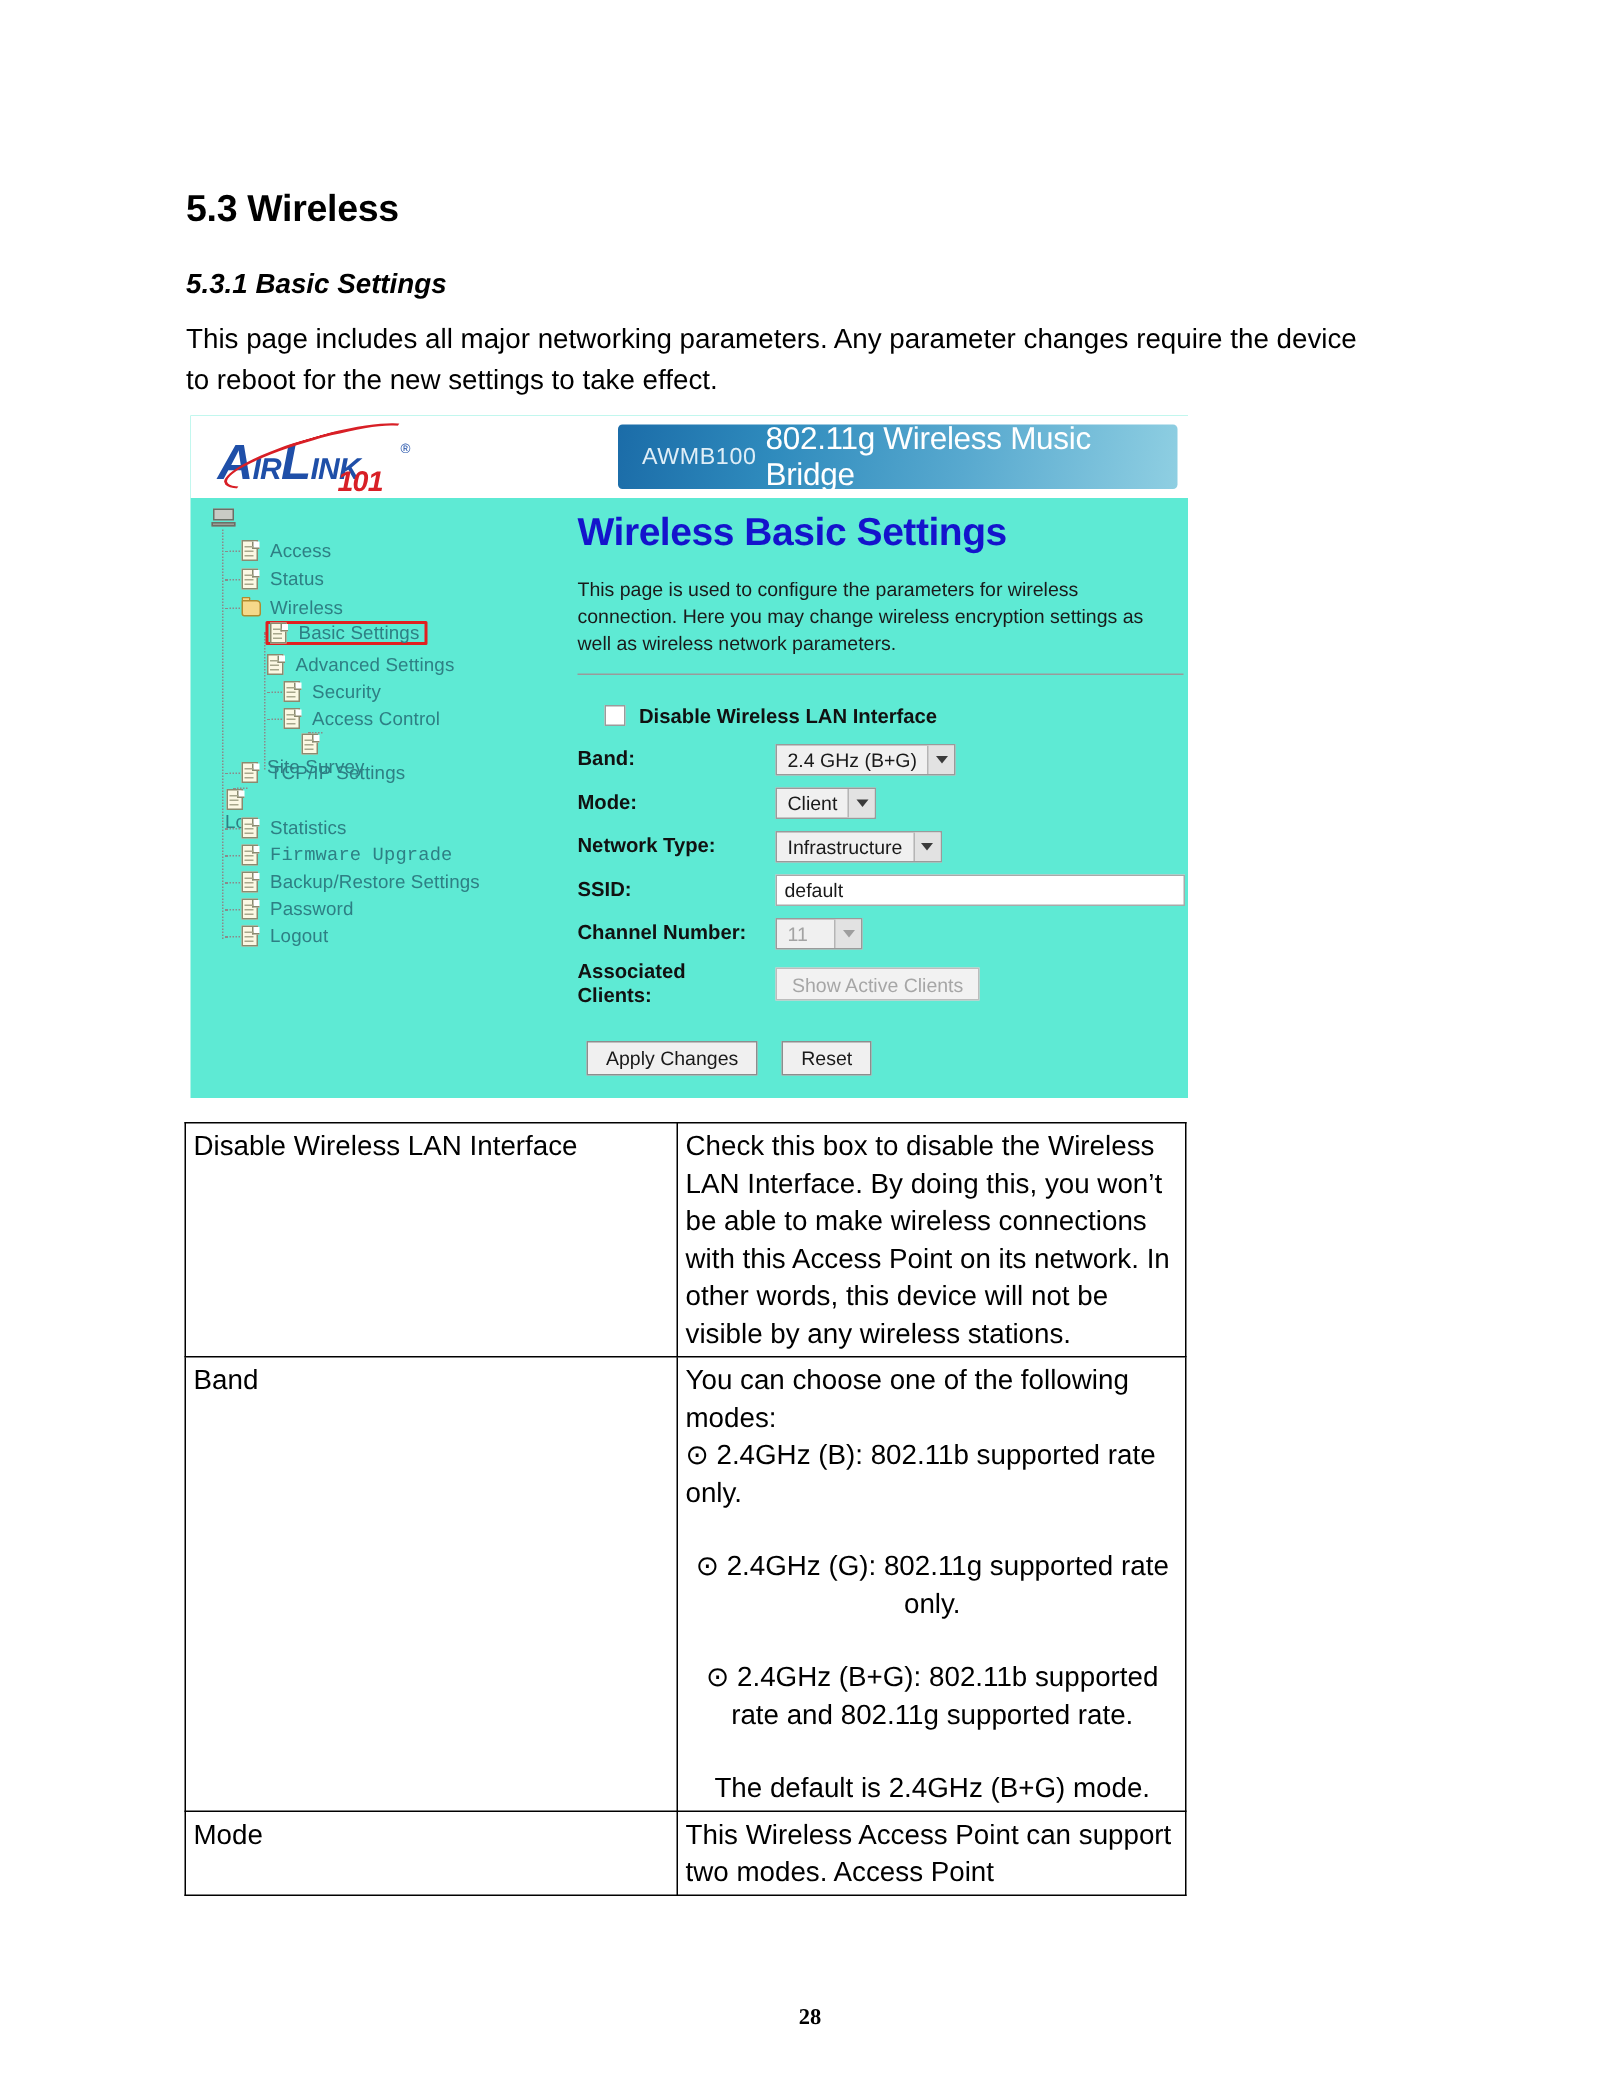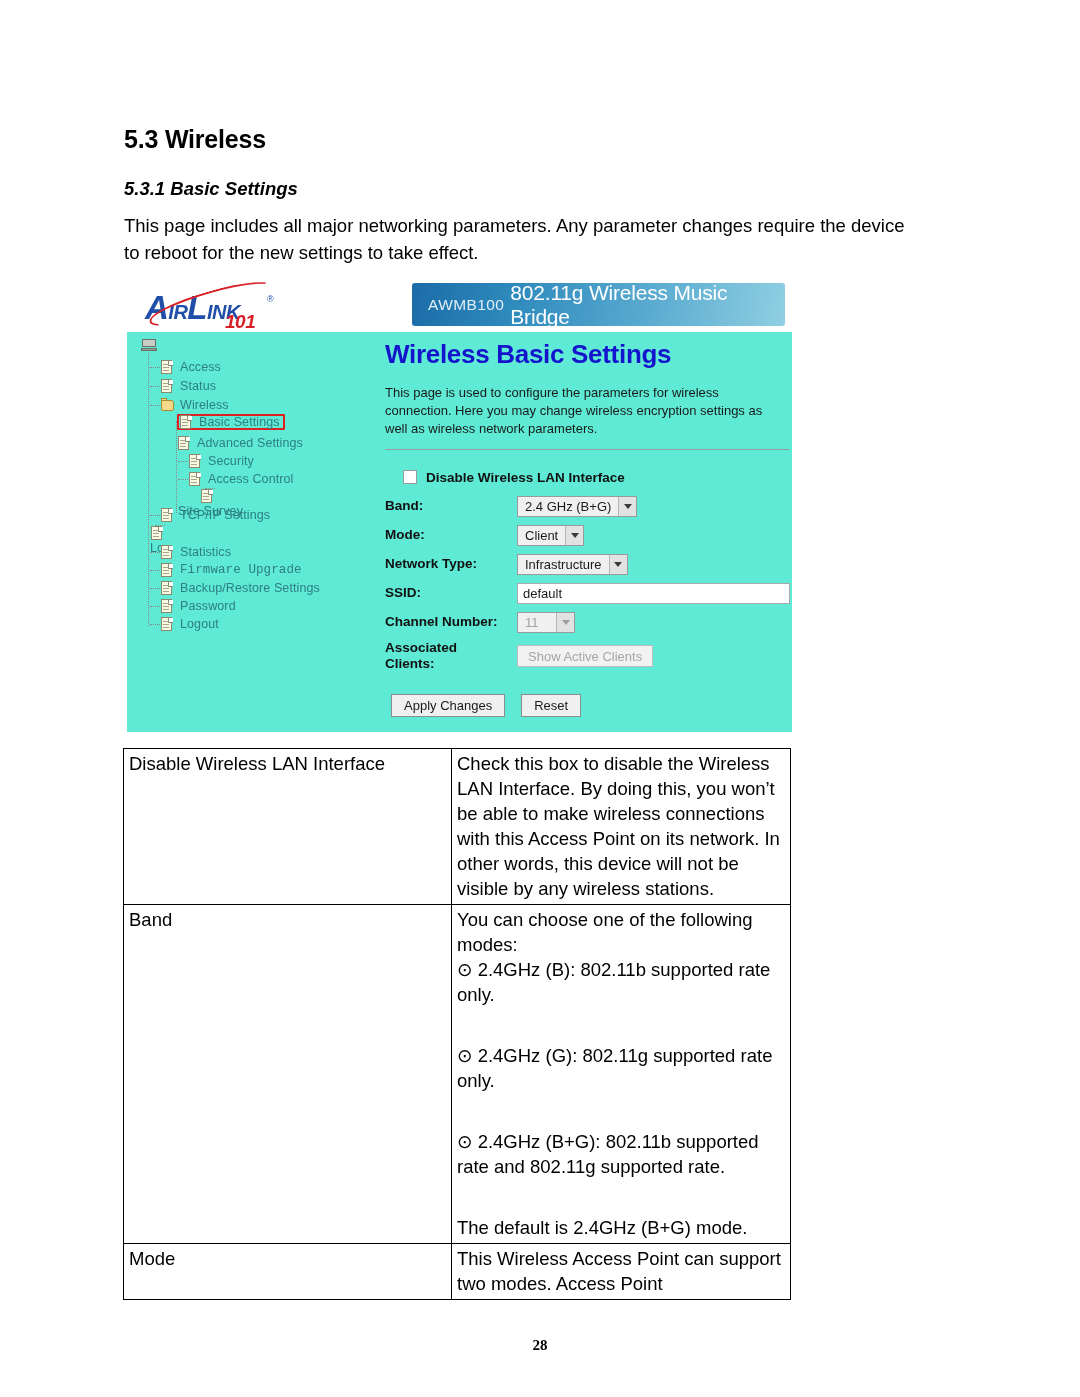--- a/index.html
+++ b/index.html
@@ -413,21 +413,21 @@
   .tbl td {
     border: 1px solid #000000;
     vertical-align: top;
     font-size: 18.5px;
     line-height: 25px;
     padding: 2px 4px 3px 5px;
   }
   .tbl td.c1 { width: 318px; }
   .tbl td.c2 { width: 329px; }
   .tbl p { margin: 0; }
-  .tbl p.gap { margin-top: 36px; }
+  .tbl p.gap { margin-top: 24px; text-align: center; }
 
   .pgnum {
     position: absolute;
     left: 0;
     top: 1337px;
     width: 1080px;
     text-align: center;
     font-family: "Liberation Serif", serif;
     font-size: 15px;
     font-weight: bold;

